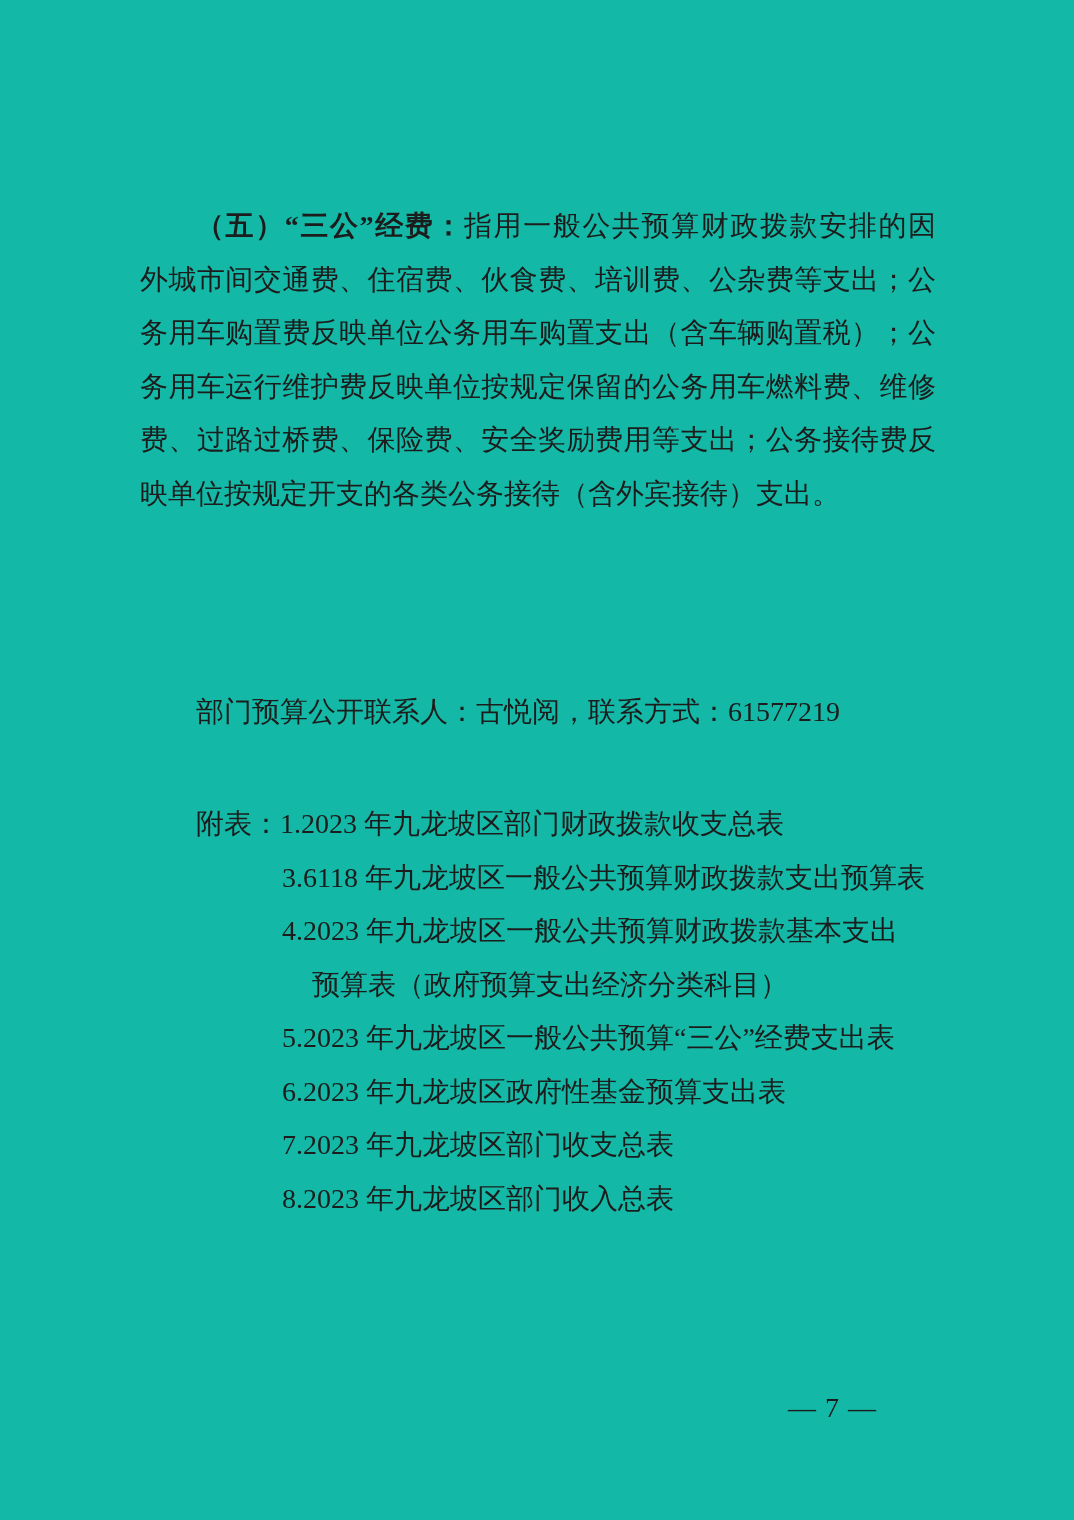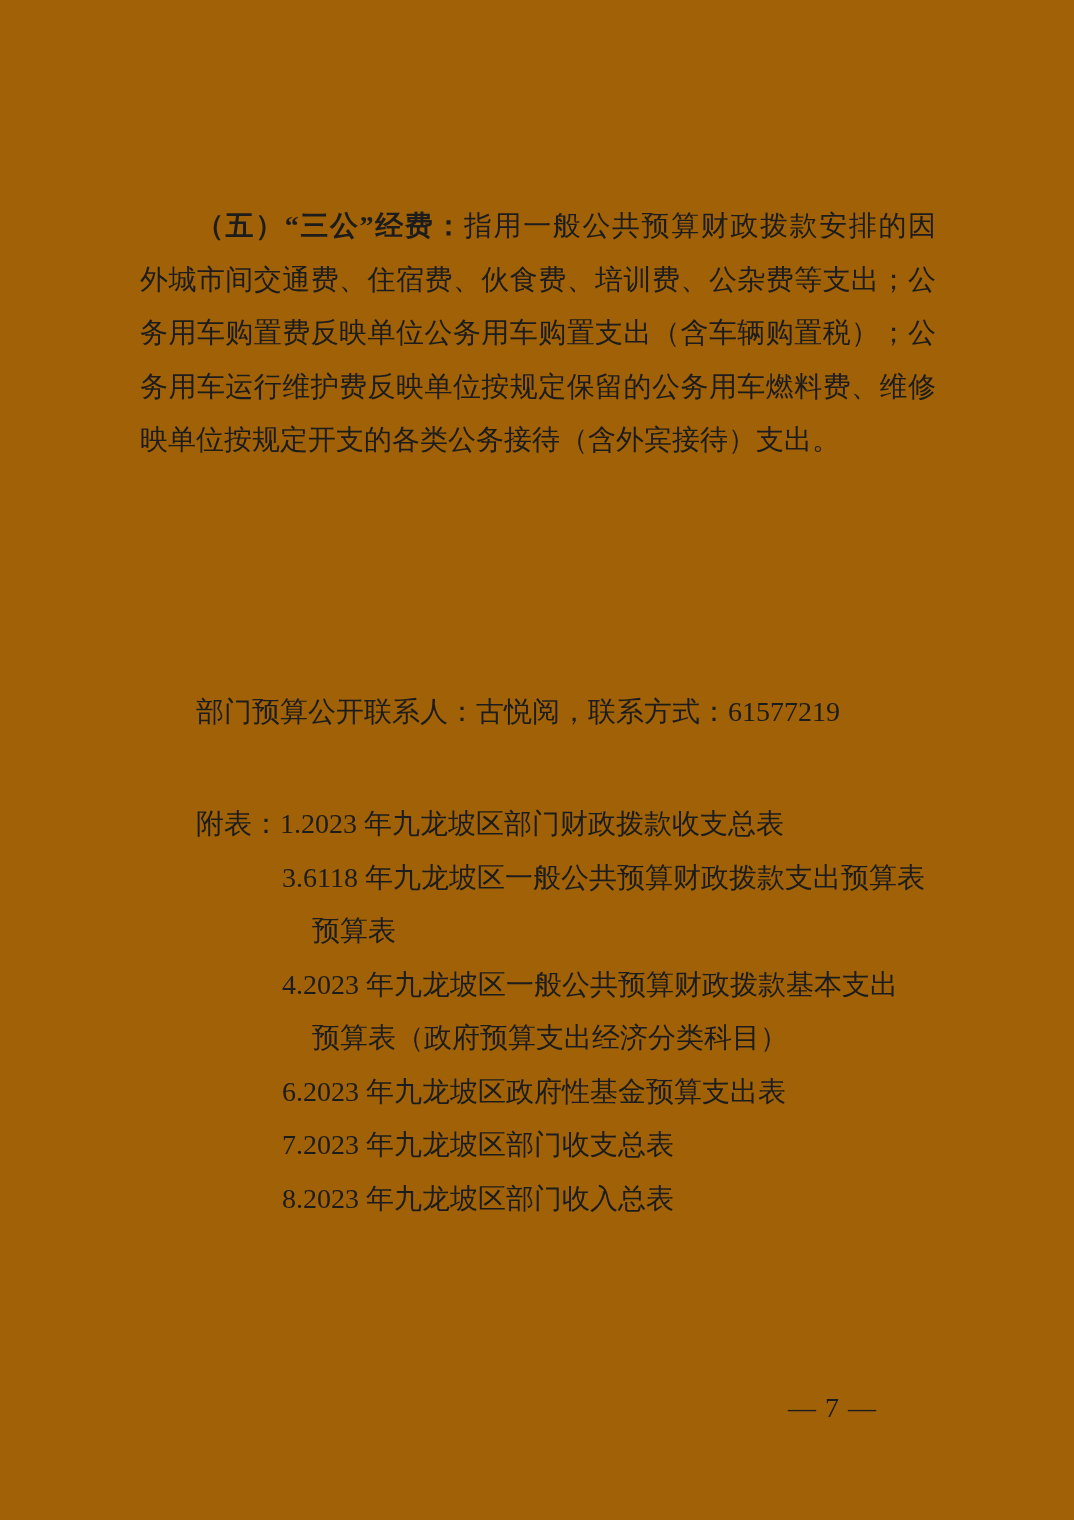--- a/index.html
+++ b/index.html
@@ -5,21 +5,21 @@
   html, body { margin: 0; padding: 0; }
   body {
     width: 1074px; height: 1520px;
     background: #ffffff;
     font-family: "Liberation Serif", "DejaVu Serif", serif;
     color: #1c1c1c;
   }
   .page {
     position: relative;
     width: 1074px; height: 1520px;
-    background: #a16207;
+    background: #14b8a6;
     overflow: hidden;
   }
   
   .para {
     position: absolute;
     left: 140px; top: 199px;
     width: 796px;
   }
   .pline {
     font-size: 28px;
@@ -69,33 +69,34 @@
 
 <div class="page">
 
   <div class="para">
     <div class="pline first">
       <span class="lead">（五）“三公”经费：</span><span>指用一般公共预算财政拨款安排的因</span>
     </div>
     <div class="pline">外城市间交通费、住宿费、伙食费、培训费、公杂费等支出；公</div>
     <div class="pline">务用车购置费反映单位公务用车购置支出（含车辆购置税）；公</div>
     <div class="pline">务用车运行维护费反映单位按规定保留的公务用车燃料费、维修</div>
+    <div class="pline">费、过路过桥费、保险费、安全奖励费用等支出；公务接待费反</div>
     <div class="pline last">映单位按规定开支的各类公务接待（含外宾接待）支出。</div>
   </div>
 
   <div class="contact">部门预算公开联系人：古悦阅，联系方式：61577219</div>
 
   <div class="attach">
     <div class="arow labelrow">
       <span class="alabel">附表：</span><span>1.2023 年九龙坡区部门财政拨款收支总表</span>
     </div>
     <div class="arow ind">3.6118 年九龙坡区一般公共预算财政拨款支出预算表</div>
-    <div class="arow cont">预算表</div>
     <div class="arow ind">4.2023 年九龙坡区一般公共预算财政拨款基本支出</div>
     <div class="arow cont">预算表（政府预算支出经济分类科目）</div>
+    <div class="arow ind">5.2023 年九龙坡区一般公共预算“三公”经费支出表</div>
     <div class="arow ind">6.2023 年九龙坡区政府性基金预算支出表</div>
     <div class="arow ind">7.2023 年九龙坡区部门收支总表</div>
     <div class="arow ind">8.2023 年九龙坡区部门收入总表</div>
   </div>
 
   <div class="pagenum">— 7 —</div>
 
 </div>
 
 </body></html>

